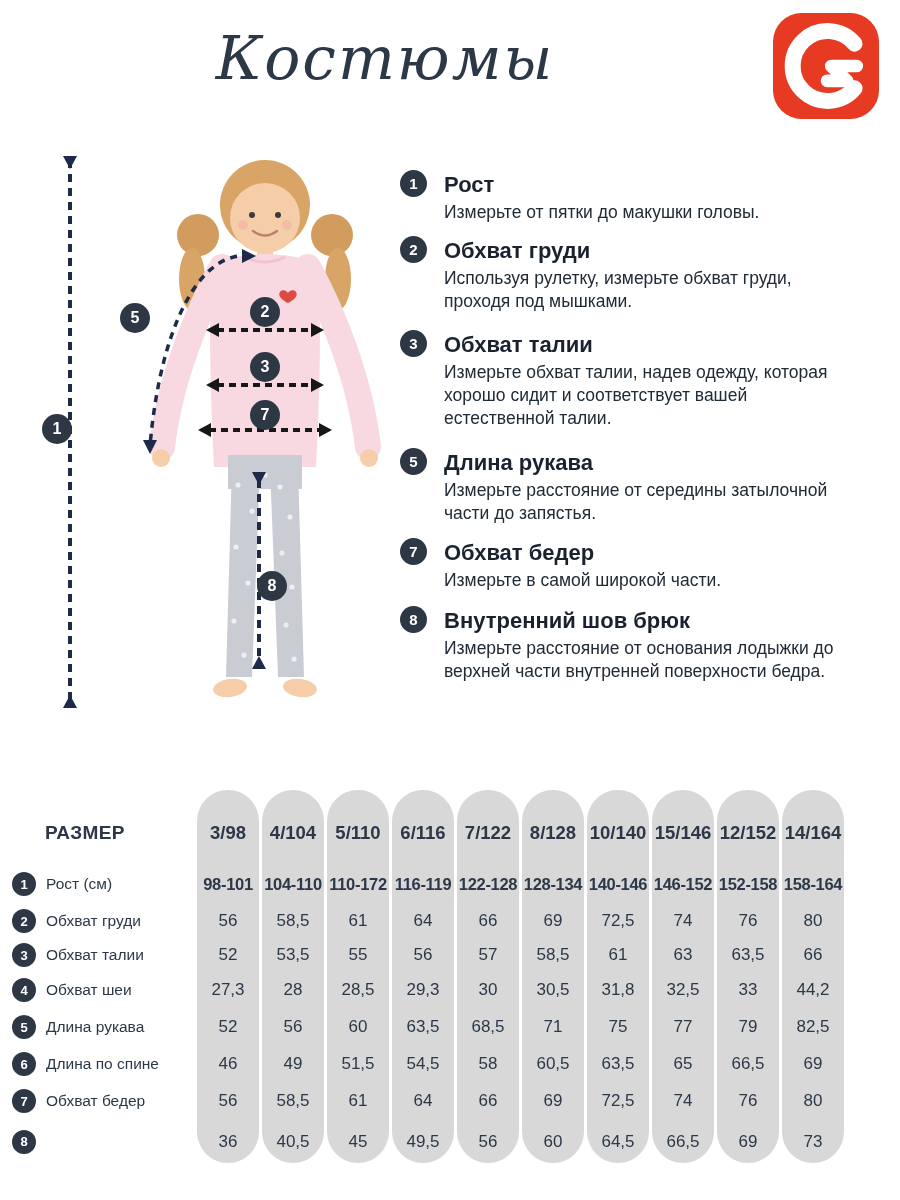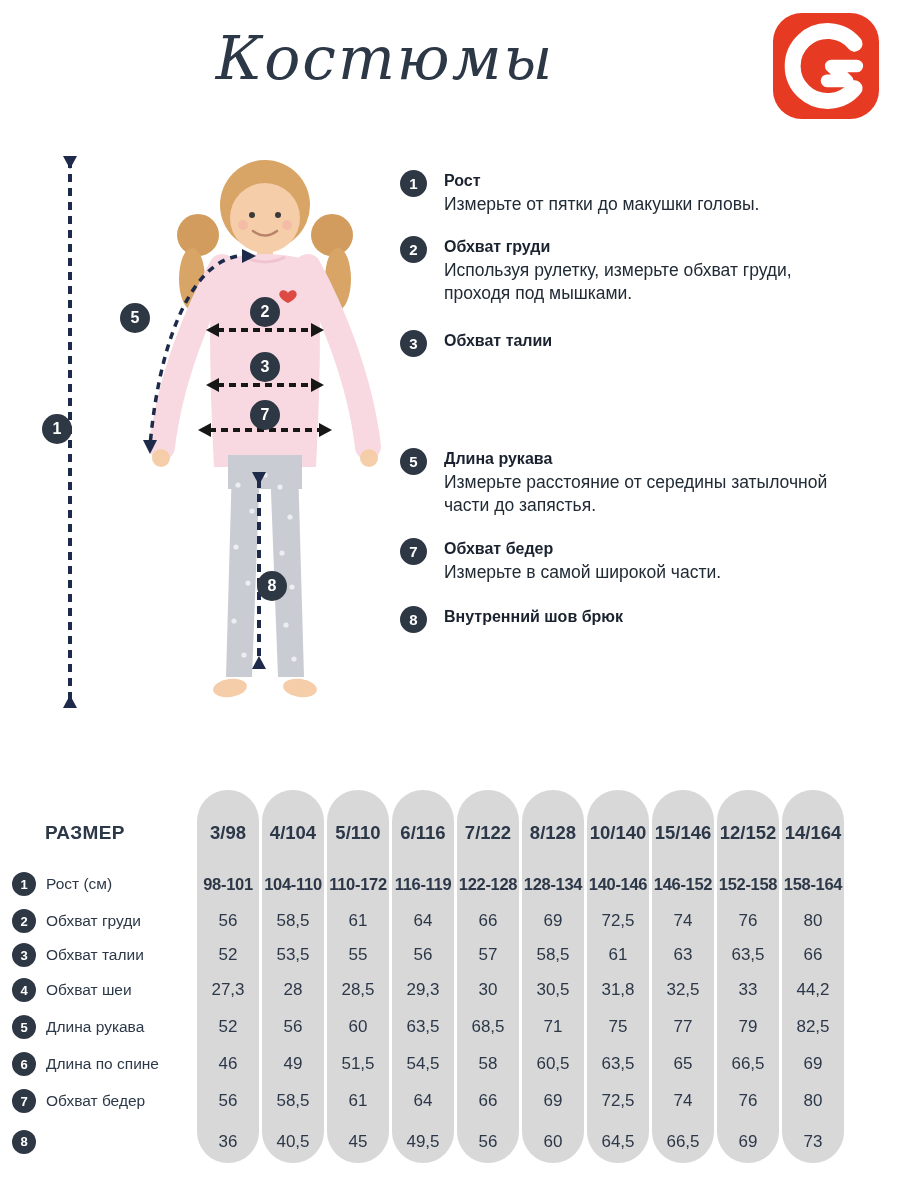--- a/index.html
+++ b/index.html
@@ -32,21 +32,21 @@
   .tri{position:absolute;width:0;height:0;z-index:3}
   .triL{border-top:7px solid transparent;border-bottom:7px solid transparent;border-right:13px solid #171717}
   .triR{border-top:7px solid transparent;border-bottom:7px solid transparent;border-left:13px solid #171717}
   .triU{border-left:7px solid transparent;border-right:7px solid transparent;border-bottom:13px solid #1e2a4a}
   .triD{border-left:7px solid transparent;border-right:7px solid transparent;border-top:13px solid #1e2a4a}
   .sleeve-svg{position:absolute;left:100px;top:150px;width:200px;height:320px;z-index:3}
   
   .instr{position:absolute;left:400px;width:492px;display:flex;gap:17px}
   .instr .badge{width:27px;height:27px;font-size:15px;flex:0 0 27px;margin-top:-2px}
   .instr-text{width:392px}
-  .instr-title{font-size:16px;font-weight:700;color:#19222e;margin-bottom:3px}
+  .instr-title{font-size:22px;font-weight:700;color:#19222e;margin-bottom:3px}
   .instr-body{font-size:17.5px;line-height:1.32;color:#212b36}
   
   .table{position:absolute;left:12px;top:790px;display:flex;gap:3px}
   .tcol{padding-top:12px;box-sizing:border-box}
   .tcol>*{display:flex;align-items:center}
   .tcol>*:nth-child(1){height:62px}
   .tcol>*:nth-child(2){height:40px}
   .tcol>*:nth-child(3){height:34px}
   .tcol>*:nth-child(4){height:34px}
   .tcol>*:nth-child(5){height:36px}
@@ -170,40 +170,42 @@
   <div class="badge">2</div>
   <div class="instr-text">
     <div class="instr-title">Обхват груди</div>
     <div class="instr-body">Используя рулетку, измерьте обхват груди, проходя под мышками.</div>
   </div>
 </div>
 <div class="instr" style="top:332px">
   <div class="badge">3</div>
   <div class="instr-text">
     <div class="instr-title">Обхват талии</div>
+    <div class="instr-body">Измерьте обхват талии, надев одежду, которая хорошо сидит и соответствует вашей естественной талии.</div>
   </div>
 </div>
 <div class="instr" style="top:450px">
   <div class="badge">5</div>
   <div class="instr-text">
     <div class="instr-title">Длина рукава</div>
     <div class="instr-body">Измерьте расстояние от середины затылочной части до запястья.</div>
   </div>
 </div>
 <div class="instr" style="top:540px">
   <div class="badge">7</div>
   <div class="instr-text">
     <div class="instr-title">Обхват бедер</div>
     <div class="instr-body">Измерьте в самой широкой части.</div>
   </div>
 </div>
 <div class="instr" style="top:608px">
   <div class="badge">8</div>
   <div class="instr-text">
     <div class="instr-title">Внутренний шов брюк</div>
+    <div class="instr-body">Измерьте расстояние от основания лодыжки до верхней части внутренней поверхности бедра.</div>
   </div>
 </div>
 
 <div class="table">
 
   <div class="tcol t-labels">
     <div class="t-size-head">РАЗМЕР</div>
     <div class="t-row">
       <div class="badge">1</div>
       <div class="t-label">Рост (см)</div>

